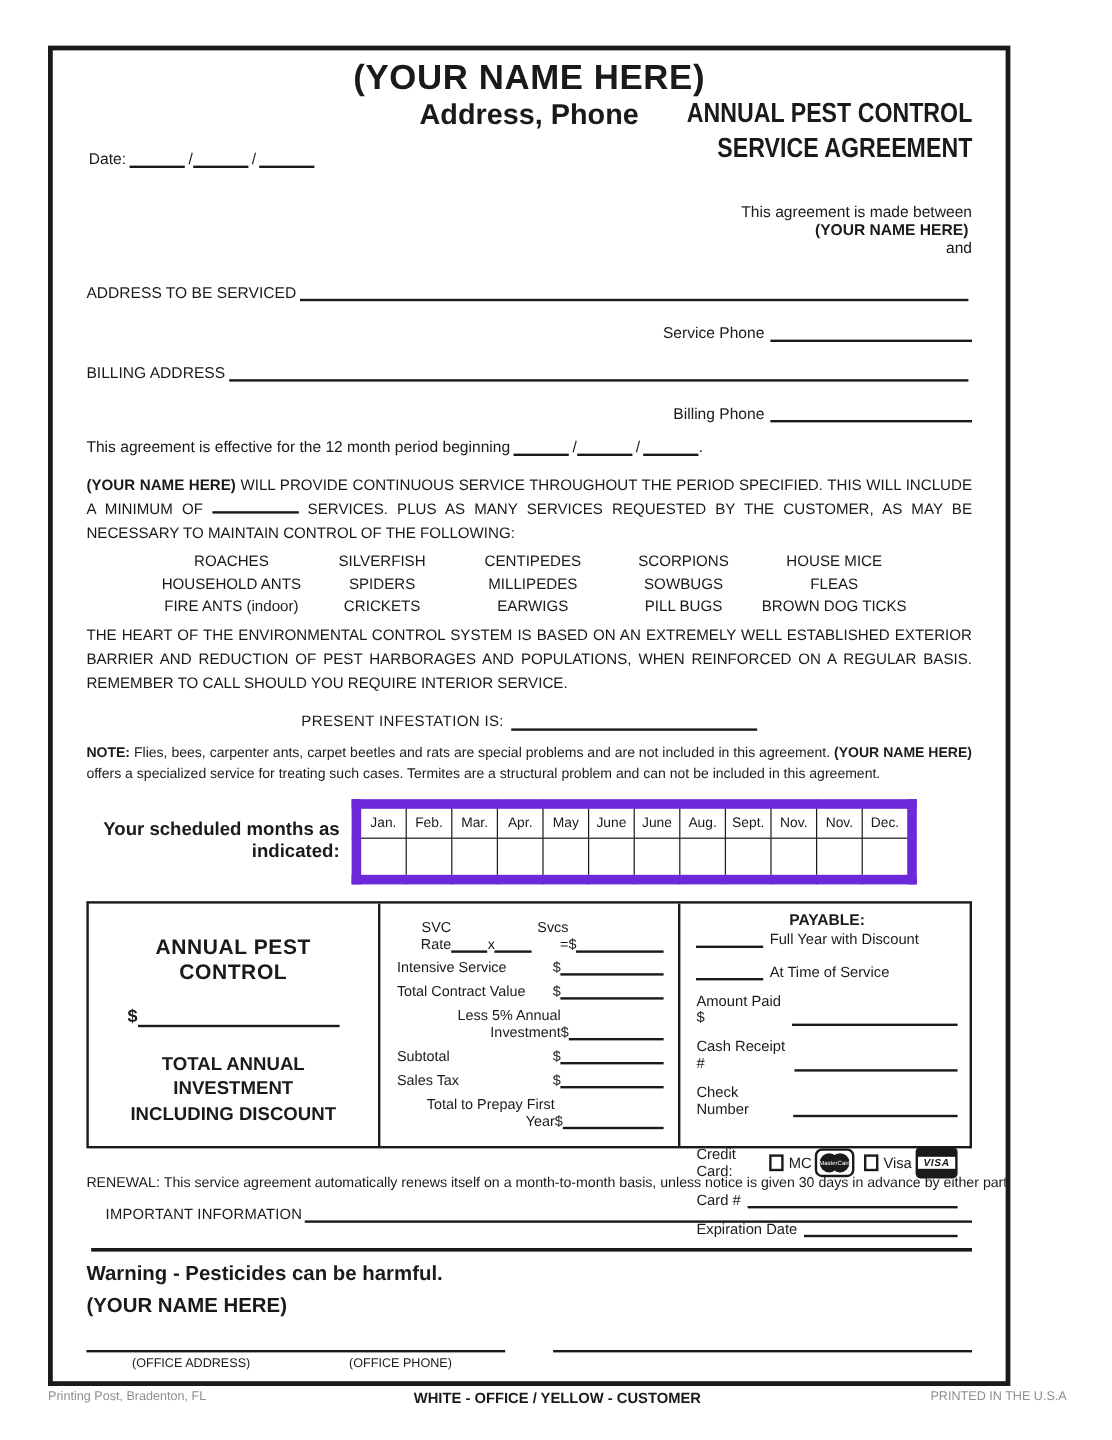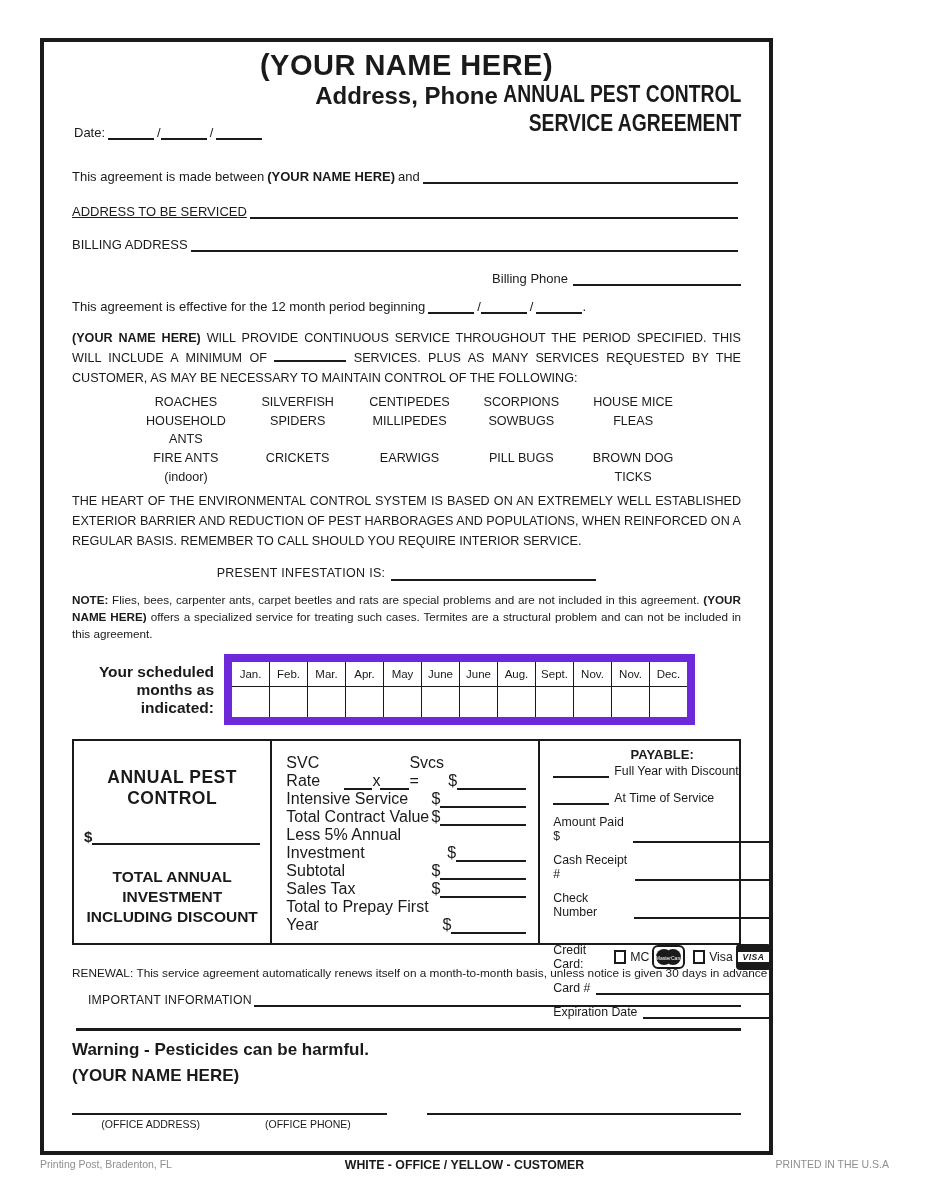--- a/index.html
+++ b/index.html
@@ -1,21 +1,21 @@
 <!DOCTYPE html>
 <html><head>
 <meta charset="utf-8">
 <style>
   html,body { margin:0; padding:0; background:#ffffff; }
   .page {
     position:relative; width:927px; height:1200px; background:#ffffff;
     font-family:"Liberation Sans", sans-serif; color:#1a1a1a; overflow:hidden;
   }
   .border-box {
-    position:absolute; left:40px; top:38px; width:733px; height:1117px;
+    position:absolute; left:40px; top:38px; width:802px; height:1117px;
     border:4px solid #1a1a1a; box-sizing:border-box; padding:6px 28px 0 28px; overflow:hidden;
   }
   
   .hdr { position:relative; height:92px; }
   .company { text-align:center; padding-top:2px; }
   .company-name { font-size:29px; font-weight:bold; letter-spacing:.5px; line-height:1.05; }
   .company-addr { font-size:24px; font-weight:bold; margin-top:2px; }
   .doc-title {
     position:absolute; right:0; top:32px; text-align:right; font-weight:bold;
     font-size:23px; line-height:1.25; white-space:nowrap;
@@ -24,22 +24,22 @@
   .date-row { position:absolute; left:2px; bottom:0; font-size:13px; display:flex; align-items:flex-end; }
   
   .frow { display:flex; align-items:flex-end; font-size:13px; }
   .bl { border-bottom:2px solid #1a1a1a; height:15px; box-sizing:border-box; }
   .grow { flex:1; }
   .sp { margin:0 3px; }
   .b { font-weight:bold; }
   .jp { text-align:justify; font-size:12.6px; line-height:1.58; margin:0; }
   .inline-bl { display:inline-block; width:72px; border-bottom:2px solid #1a1a1a; }
   
-  .mt-made { margin-top:29px; }
-  .mt-ats  { margin-top:20px;text-decoration:underline; }
+  .mt-made { margin-top:29px;flex-direction:column; }
+  .mt-ats  { margin-top:20px; }
   .mt-ph   { margin-top:19px; justify-content:flex-end; }
   .mt-bill { margin-top:18px; }
   .mt-eff  { margin-top:13px; }
   .phone-bl { width:168px; margin-left:5px; }
   .date-bl { width:46px; }
   
   .pests { margin:4px 52px 0 58px; display:grid; grid-template-columns:repeat(5,1fr);
            text-align:center; font-size:12.6px; line-height:1.5; }
   
   .present-row { margin-top:14px; display:flex; justify-content:center; font-size:12.5px; letter-spacing:.3px; }
@@ -56,21 +56,21 @@
   .pricing { margin-top:14px; border:2.5px solid #1a1a1a; display:flex; height:202px; box-sizing:content-box; }
   .pcol-left { width:260px; border-right:2px solid #1a1a1a; display:flex; flex-direction:column;
                align-items:center; text-align:center; padding:26px 10px 16px; box-sizing:border-box; }
   .apc-title { font-size:17.5px; font-weight:bold; letter-spacing:.5px; }
   .flexsp { flex:1; }
   .big-dollar { display:flex; align-items:flex-end; font-size:15px; font-weight:bold; }
   .big-dollar .bl { width:168px; }
   .total-inv { margin-top:22px; font-weight:bold; font-size:15.5px; line-height:1.3; }
   .pcol-mid { width:268px; border-right:2px solid #1a1a1a; padding:13px 12px 14px 14px;
               box-sizing:border-box; display:flex; flex-direction:column; justify-content:space-between; }
-  .prow { display:flex; align-items:flex-end; font-size:16px; }
+  .prow { display:flex; align-items:flex-end; font-size:12px;text-align:right; }
   .prow .bl { height:13px; }
   .svc-bl { width:36px; }
   .amt-bl { width:86px; }
   .pcol-right { flex:1; padding:6px 10px 8px 13px; font-size:12.3px; }
   .pay-title { text-align:center; font-weight:bold; font-size:13px; }
   .pay-opt { display:flex; align-items:flex-end; margin-top:2px; }
   .pay-opt .bl { width:56px; margin-right:5px; height:13px; }
   .pay-opt.second { margin-top:13px; }
   .pay-row { display:flex; align-items:flex-end; margin-top:10px; }
   .pay-row .bl { width:150px; margin-left:6px; height:13px; }
@@ -137,20 +137,24 @@
       <span class="b sp">(YOUR NAME HERE)</span>
       <span>and</span>
       <span class="bl grow sp"></span>
     </div>
 
     <div class="frow mt-ats">
       <span>ADDRESS TO BE SERVICED</span>
       <span class="bl grow sp"></span>
     </div>
 
+    <div class="frow mt-ph">
+      <span>Service Phone</span>
+      <span class="bl phone-bl"></span>
+    </div>
 
     <div class="frow mt-bill">
       <span>BILLING ADDRESS</span>
       <span class="bl grow sp"></span>
     </div>
 
     <div class="frow mt-ph">
       <span>Billing Phone</span>
       <span class="bl phone-bl"></span>
     </div>

